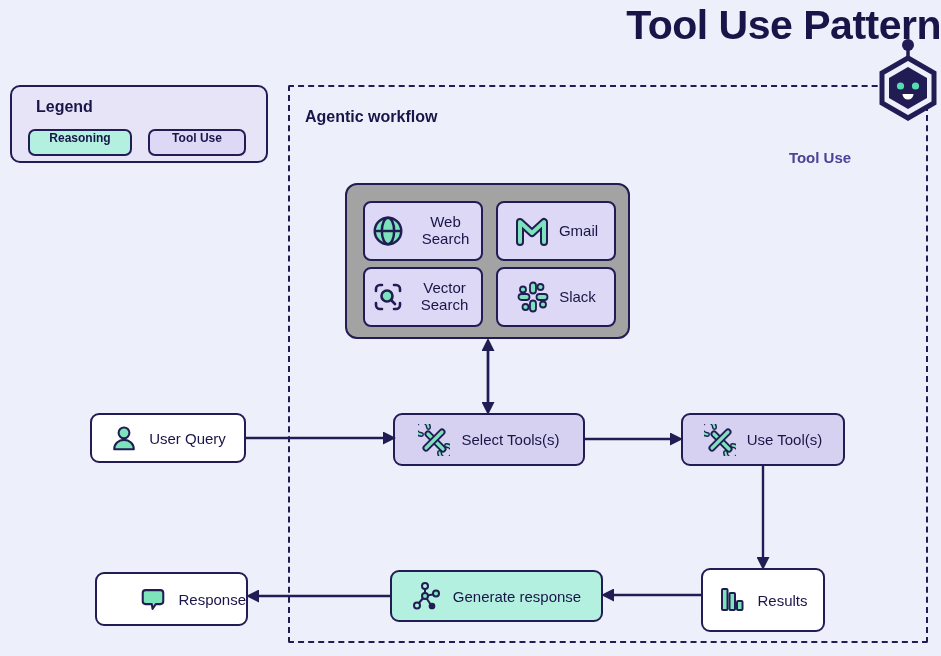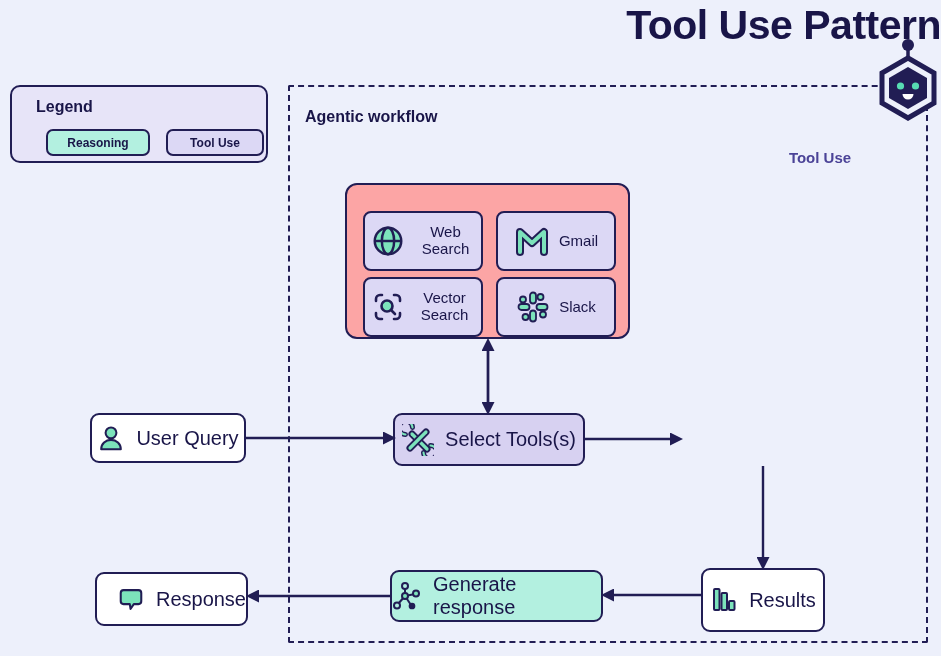--- a/index.html
+++ b/index.html
@@ -35,40 +35,40 @@
   .panel-heading{position:absolute;font-size:16px;font-weight:700;color:var(--ink);}
   .legend-heading{left:24px;top:11px;}
   .ui-heading{left:20px;top:11px;}
   .workflow-heading{left:15px;top:9px;margin-top:12px;}
   .pattern-label{
     position:absolute;left:780px;top:149px;width:80px;text-align:center;
     font-size:15px;font-weight:700;color:var(--purple);
   }
   .badge{
     position:absolute;height:27px;border:2px solid var(--navy);border-radius:7px;
-    display:flex;align-items:center;justify-content:center;
-    font-size:12px;font-weight:600;color:var(--ink);margin-left:18px;
+    display:flex;justify-content:center;
+    font-size:12px;font-weight:600;color:var(--ink);
   }
   .badge-reasoning{left:16px;top:42px;width:104px;background:var(--mint);}
   .badge-tooluse{left:136px;top:42px;width:98px;background:var(--lav-card);}
   .tools-container{
     position:absolute;left:345px;top:183px;width:285px;height:156px;
-    background:#fca5a5;border:2px solid var(--navy);border-radius:12px;
+    background:#a3a3a3;border:2px solid var(--navy);border-radius:12px;
     display:grid;grid-template-columns:120px 120px;grid-auto-rows:60px;
-    gap:6px 13px;padding:26px 16px;
+    gap:6px 13px;padding:16px 16px;
   }
   .tool-card{
     background:var(--lav-card);border:2px solid var(--navy);border-radius:8px;
     display:flex;align-items:center;justify-content:center;gap:9px;
     font-size:15px;color:var(--ink);line-height:1.12;text-align:center;font-weight:500;
   }
   .node{
     position:absolute;border:2px solid var(--navy);border-radius:9px;
     display:flex;align-items:center;justify-content:center;gap:11px;
-    font-size:20px;color:var(--ink);font-weight:500;z-index:2;
+    font-size:15px;color:var(--ink);font-weight:500;z-index:2;
   }
   .node-user-query{left:90px;top:413px;width:156px;height:50px;background:#fff;}
   .node-select-tools{left:393px;top:413px;width:192px;height:53px;background:var(--lav-node);}
   .node-use-tools{left:681px;top:413px;width:164px;height:53px;background:var(--lav-node);}
   .node-response{left:95px;top:572px;width:153px;height:54px;background:#fff;justify-content:flex-end;}
   .node-generate{left:390px;top:570px;width:213px;height:52px;background:var(--mint);}
   .node-results{left:701px;top:568px;width:124px;height:64px;background:#fff;}
   .arrows{position:absolute;inset:0;z-index:5;pointer-events:none;}
   .robot{position:absolute;left:876px;top:36px;z-index:6;}
   .icon{flex:0 0 auto;display:block;}
@@ -155,20 +155,33 @@
       <path d="M3.5 10.5 A6.7 6.7 0 1 1 10.5 3.5" fill="none" stroke="#211d54" stroke-width="5" stroke-linecap="round"></path>
       <path d="M3.5 10.5 A6.7 6.7 0 1 1 10.5 3.5" fill="none" stroke="#7ce3bb" stroke-width="2.1" stroke-linecap="round"></path>
       <path d="M28.5 21.5 A6.7 6.7 0 1 1 21.5 28.5" fill="none" stroke="#211d54" stroke-width="5" stroke-linecap="round"></path>
       <path d="M28.5 21.5 A6.7 6.7 0 1 1 21.5 28.5" fill="none" stroke="#7ce3bb" stroke-width="2.1" stroke-linecap="round"></path>
       <line x1="8" y1="24" x2="24" y2="8" stroke="#211d54" stroke-width="7" stroke-linecap="round"></line>
       <line x1="8" y1="24" x2="24" y2="8" stroke="#7ce3bb" stroke-width="3.2" stroke-linecap="round"></line>
     </svg>
     <span>Select Tools(s)</span>
   </div>
 
+  <div class="node node-use-tools">
+    <svg class="icon" width="32" height="32" viewBox="0 0 32 32">
+      <line x1="10" y1="10" x2="25" y2="25" stroke="#211d54" stroke-width="7" stroke-linecap="round"></line>
+      <line x1="10" y1="10" x2="25" y2="25" stroke="#7ce3bb" stroke-width="3.2" stroke-linecap="round"></line>
+      <path d="M3.5 10.5 A6.7 6.7 0 1 1 10.5 3.5" fill="none" stroke="#211d54" stroke-width="5" stroke-linecap="round"></path>
+      <path d="M3.5 10.5 A6.7 6.7 0 1 1 10.5 3.5" fill="none" stroke="#7ce3bb" stroke-width="2.1" stroke-linecap="round"></path>
+      <path d="M28.5 21.5 A6.7 6.7 0 1 1 21.5 28.5" fill="none" stroke="#211d54" stroke-width="5" stroke-linecap="round"></path>
+      <path d="M28.5 21.5 A6.7 6.7 0 1 1 21.5 28.5" fill="none" stroke="#7ce3bb" stroke-width="2.1" stroke-linecap="round"></path>
+      <line x1="8" y1="24" x2="24" y2="8" stroke="#211d54" stroke-width="7" stroke-linecap="round"></line>
+      <line x1="8" y1="24" x2="24" y2="8" stroke="#7ce3bb" stroke-width="3.2" stroke-linecap="round"></line>
+    </svg>
+    <span>Use Tool(s)</span>
+  </div>
 
   <div class="node node-response">
     <svg class="icon" width="28" height="28" viewBox="0 0 30 30">
       <path d="M7 5.5 h16 a3 3 0 0 1 3 3 v9 a3 3 0 0 1 -3 3 h-5 l-3.5 5 l-0.8 -5 h-6.7 a3 3 0 0 1 -3 -3 v-9 a3 3 0 0 1 3 -3 z" fill="#7ce3bb" stroke="#211d54" stroke-width="2.2" stroke-linejoin="round"></path>
     </svg>
     <span>Response</span>
   </div>
 
   <div class="node node-generate">
     <svg class="icon" width="30" height="30" viewBox="0 0 30 30">

